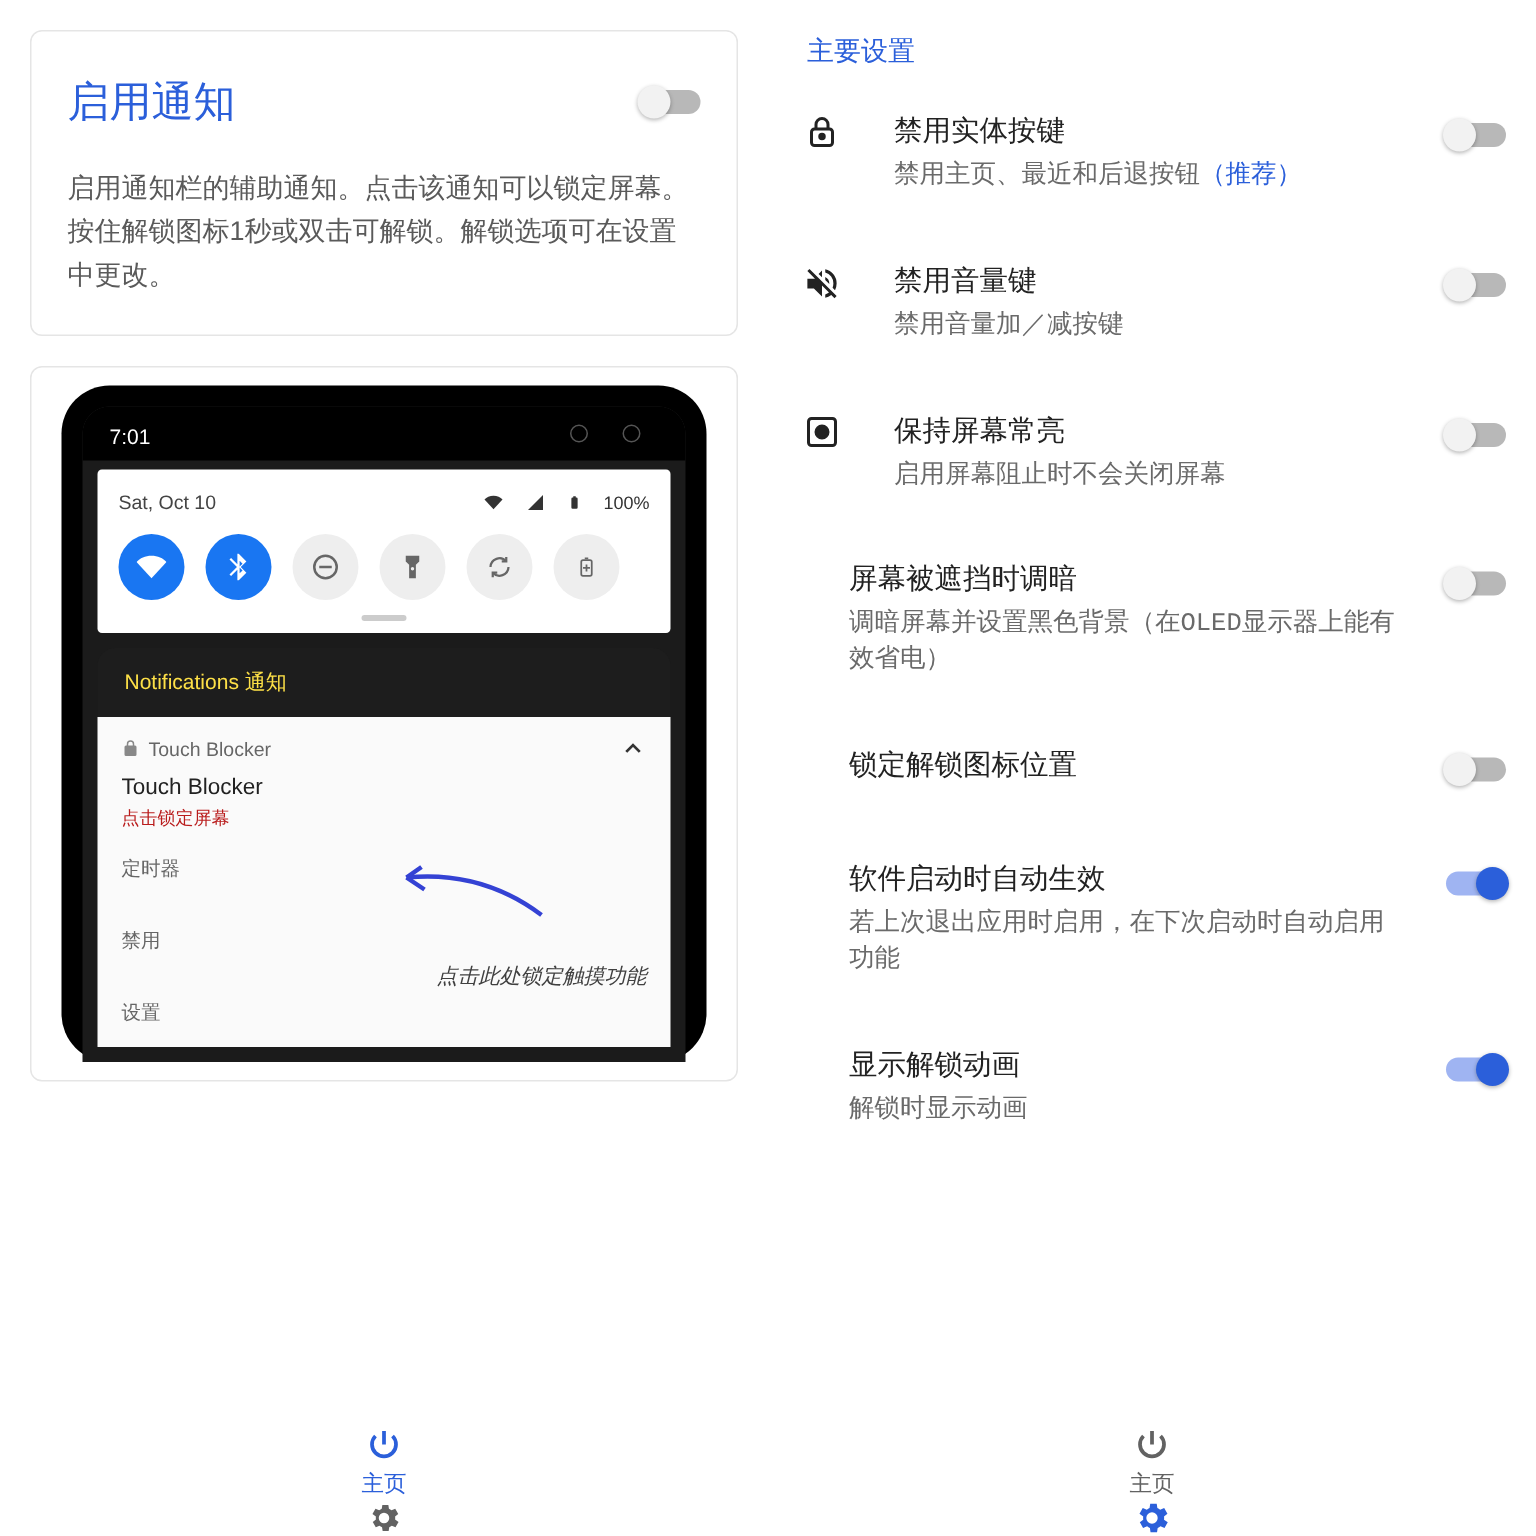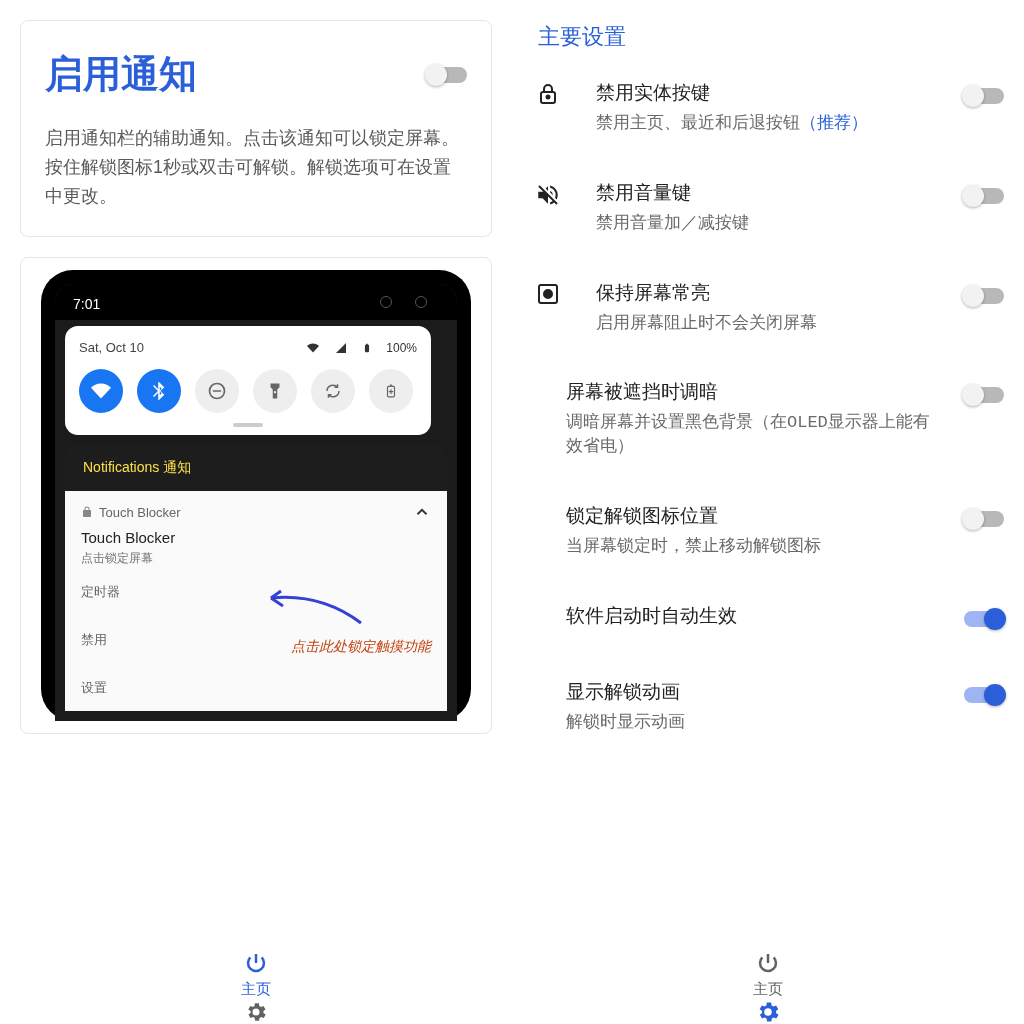--- a/index.html
+++ b/index.html
@@ -5,21 +5,21 @@
   * { box-sizing: border-box; margin: 0; padding: 0; }
   body { font-family: -apple-system, "Helvetica Neue", Arial, sans-serif; width: 1024px; height: 1024px; display: flex; background: #fff; }
   .panel { width: 512px; height: 1024px; position: relative; display: flex; flex-direction: column; }
   .panel-left { border-right: 0; }
   .content { flex: 1; overflow: hidden; }
   .card {
     margin: 20px; border: 1px solid #e5e5e5; border-radius: 8px;
     padding: 28px 24px 26px 24px; background: #fff;
   }
   .card-header { display: flex; justify-content: space-between; align-items: center; margin-bottom: 24px; }
-  .card-title { font-size: 38px; color: #2b5fda; font-weight: 700; }
+  .card-title { font-size: 28px; color: #2b5fda; font-weight: 400; }
   .card-desc { font-size: 18px; color: #5a5a5a; line-height: 1.6; }
   .toggle {
     width: 40px; height: 16px; background: #b8b8b8; border-radius: 10px; position: relative; cursor: pointer;
   }
   .toggle .knob {
     position: absolute; width: 22px; height: 22px; background: #f2f2f2; border-radius: 50%;
     top: -3px; left: -2px; box-shadow: 0 1px 3px rgba(0,0,0,0.3);
   }
   .toggle.on { background: #9fb4f2; }
   .toggle.on .knob { left: 20px; background: #2b5fda; }
@@ -39,46 +39,46 @@
     border-radius: 18px 18px 0 0; font-size: 14px;
   }
   .camera-cutout {
     position: absolute; top: 22px; right: 36px; width: 64px; height: 20px; background: #000;
     border-radius: 14px; display: flex; align-items: center; justify-content: space-around; gap: 6px;
   }
   .camera-cutout::before, .camera-cutout::after {
     content: ""; width: 10px; height: 10px; border: 1px solid #555; border-radius: 50%;
   }
   .qs-panel {
-    background: #fff; margin: 6px 26px 10px 10px; border-radius: 13px; padding: 14px 14px 8px 14px;
+    background: #fff; margin: 6px 10px 10px 10px; border-radius: 3px; padding: 14px 14px 8px 14px;
   }
   .qs-date-row { display: flex; justify-content: space-between; align-items: center; font-size: 13px; color: #444; margin-bottom: 14px; }
   .qs-icons { display: flex; gap: 14px; margin-bottom: 10px; }
   .qs-circle {
     width: 44px; height: 44px; border-radius: 50%; display: flex; align-items: center; justify-content: center;
     color: #666; background: #eee;
   }
   .qs-circle.active { background: #1976f2; color: #fff; }
   .qs-handle { width: 30px; height: 4px; background: #ccc; border-radius: 2px; margin: 6px auto 0 auto; }
   .notif-header {
     color: #fde047; font-size: 14px; padding: 14px 18px 14px 18px; background: #1d1d1d; margin: 6px 10px 0 10px;
     border-radius: 12px 12px 0 0;
   }
   .notif-card {
     background: #fafafa; margin: 0 10px; border-radius: 0 0 0 0; padding: 12px 16px 10px 16px;
   }
   .notif-top { display: flex; justify-content: space-between; align-items: center; font-size: 13px; color: #666; }
   .notif-title-line { font-size: 15px; color: #222; margin-top: 8px; }
-  .notif-sub { font-size: 12px; color: #737373; margin-top: 4px; }
+  .notif-sub { font-size: 12px; color: #b91c1c; margin-top: 4px; }
   .notif-actions { display: flex; gap: 30px; font-size: 13px; color: #666; margin-top: 16px; padding-bottom: 4px; flex-direction: column; }
   .arrow-annot {
-    position: absolute; right: 60px; bottom: 77px; color: #c2410c; font-size: 14px; font-style: italic; font-weight: 500;
+    position: absolute; right: 60px; bottom: 60px; color: #404040; font-size: 14px; font-style: italic; font-weight: 500;
   }
   .arrow-svg { position: absolute; right: 120px; bottom: 100px; }
-  .section-title { color: #2b5fda; font-size: 22px; padding: 22px 26px 6px 26px; }
+  .section-title { color: #2b5fda; font-size: 18px; padding: 22px 26px 6px 26px; }
   .setting-row {
     display: flex; align-items: flex-start; padding: 22px 20px 22px 8px; gap: 20px;
   }
   .setting-icon {
     width: 56px; display: flex; justify-content: center; color: #333; padding-top: 2px; flex-shrink: 0;
   }
   .setting-text { flex: 1; padding-right: 10px; }
   .setting-title { font-size: 19px; color: #222; margin-bottom: 6px; }
   .setting-desc { font-size: 17px; color: #6a6a6a; line-height: 1.4; font-family: Liberation Mono, monospace; }
   .rec { color: #2b5fda; }
@@ -302,33 +302,33 @@
           <div class="toggle">
             <div class="knob"></div>
           </div>
         </div>
     </div>
 
     <div class="setting-row no-icon">
       <div class="setting-icon"></div>
       <div class="setting-text">
         <div class="setting-title">锁定解锁图标位置</div>
-        <div class="setting-desc">当屏幕锁定时，禁止移动解锁图标</div>
       </div>
       <div class="setting-toggle">
           <div class="toggle">
             <div class="knob"></div>
           </div>
         </div>
     </div>
 
     <div class="setting-row no-icon">
       <div class="setting-icon"></div>
       <div class="setting-text">
         <div class="setting-title">软件启动时自动生效</div>
+        <div class="setting-desc">若上次退出应用时启用，在下次启动时自动启用功能</div>
       </div>
       <div class="setting-toggle">
           <div class="toggle on">
             <div class="knob"></div>
           </div>
         </div>
     </div>
 
     <div class="setting-row no-icon">
       <div class="setting-icon"></div>

